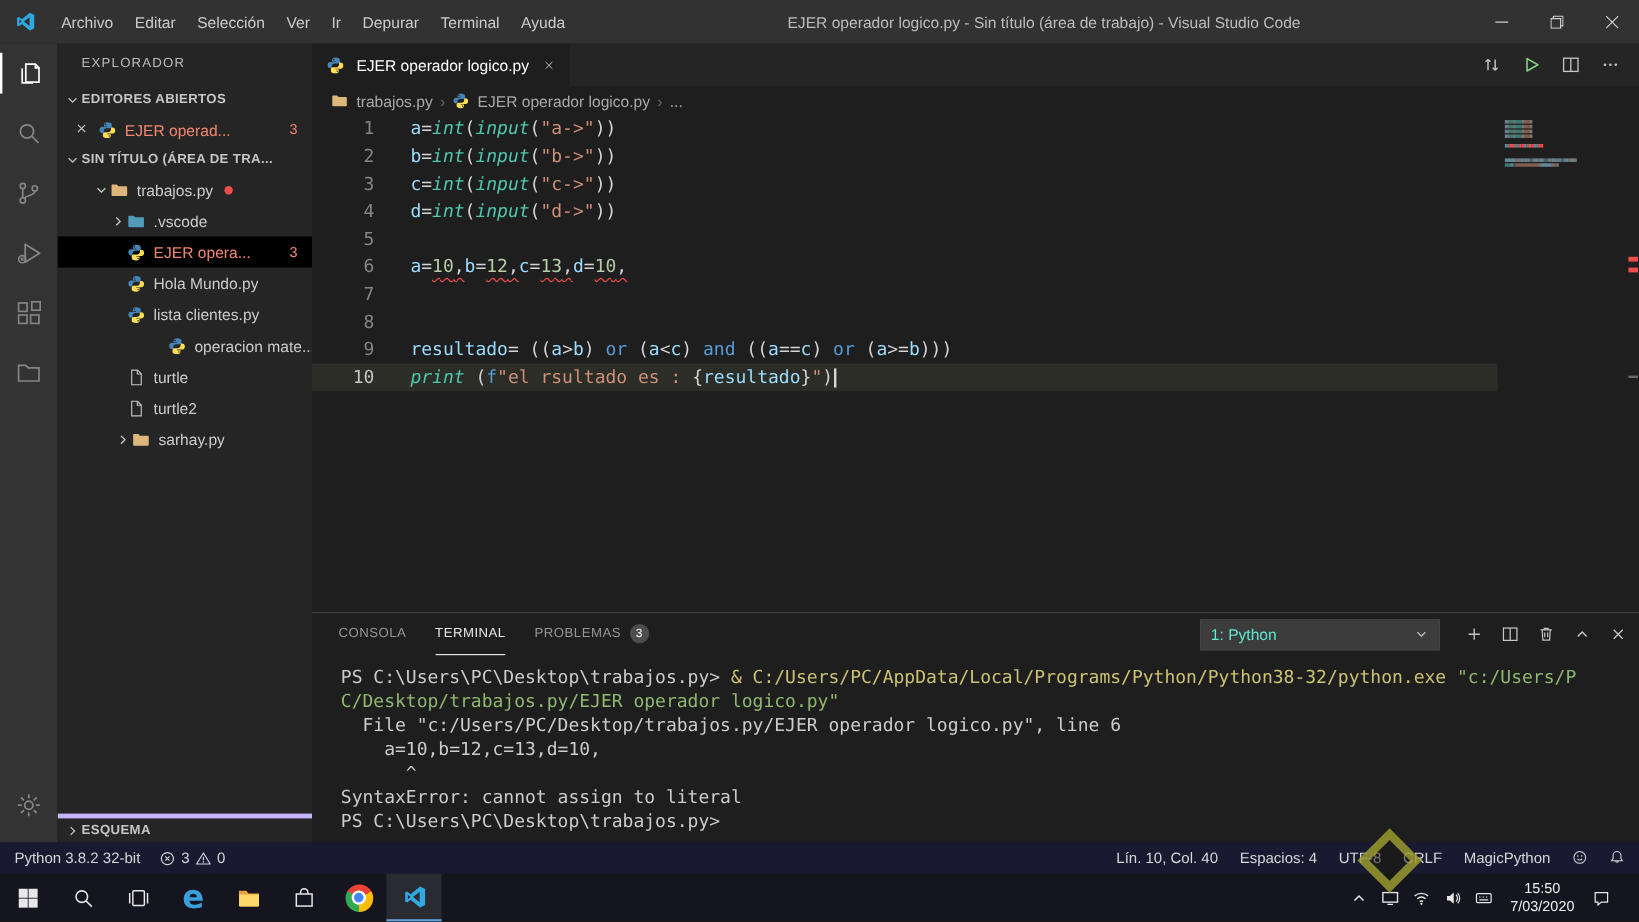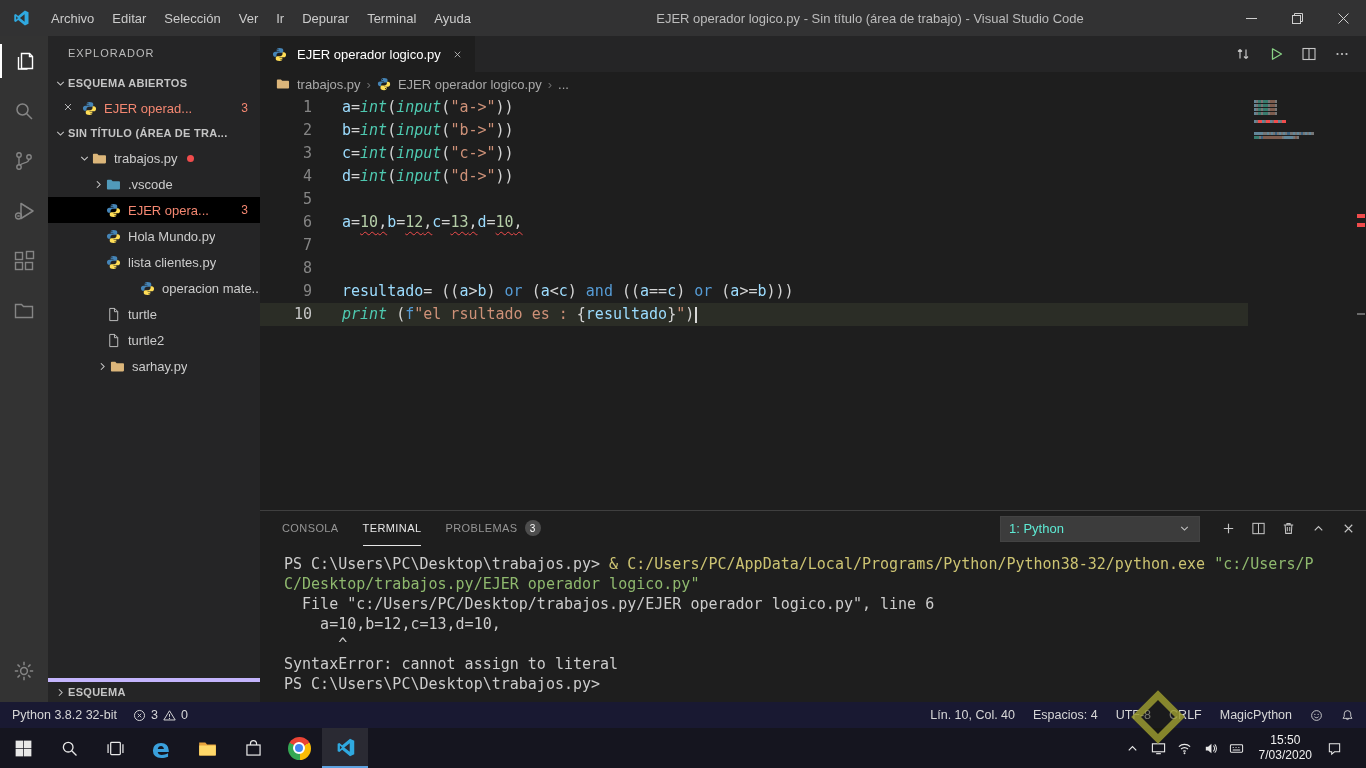--- a/index.html
+++ b/index.html
@@ -99,21 +99,21 @@
   .pctrls{margin-left:auto;display:flex;align-items:center;gap:15px;color:#c5c5c5}
   .pselect{width:200px;height:26px;background:#3c3c3c;border:1px solid #434343;display:flex;align-items:center;padding:0 8px;color:#5eead4;margin-right:6px}
   .pselect .chev{margin-left:auto;color:#c5c5c5}
   .picon svg{width:15px;height:15px}
   .terminal{flex:1;padding:8px 0 0 24px;font-family:"DejaVu Sans Mono","Liberation Mono",monospace;font-size:15px;line-height:20px;white-space:pre;overflow:hidden}
   .tseg.t{color:#cccccc}.tseg.y{color:#ccc372}.tseg.g{color:#8fb96e}
 
   
   .statusbar{flex:0 0 26px;background:#191932;display:flex;align-items:center;padding:0 12px;font-size:12.5px;color:#d7d7d7;position:relative;z-index:6}
   .sb-left{display:flex;gap:16px;align-items:center}
-  .sb-right{margin-left:auto;display:flex;gap:18px;align-items:flex-end}
+  .sb-right{margin-left:auto;display:flex;gap:18px;align-items:flex-start}
   .sb-item{display:flex;align-items:center;gap:5px;white-space:nowrap}
   .sb-item .sic{display:flex;align-items:center}
   .sb-item svg{width:13px;height:13px}
 
   
   .taskbar{flex:0 0 40px;background:#15151f;display:flex;align-items:stretch;color:#e8e8e8;position:relative;z-index:6}
   .tk-buttons{display:flex}
   .tk-btn{width:46px;display:flex;align-items:center;justify-content:center}
   .tk-btn svg{width:21px;height:21px}
   .tk-btn.active{background:rgba(255,255,255,.09);border-bottom:2px solid #5ea2e0}
@@ -230,21 +230,21 @@
     </div>
 
     <div class="sidebar">
       <div class="sb-title">EXPLORADOR</div>
       <div class="sec-header">
         <span class="chev">
             <svg viewBox="0 0 16 16">
               <path d="M4 6l4 4 4-4" fill="none" stroke="currentColor" stroke-width="1.3"></path>
             </svg>
           </span>
-        <span>ESQUEMA ABIERTOS</span>
+        <span>EDITORES ABIERTOS</span>
       </div>
       <div class="oe-row">
         <span class="oe-close">
             <svg viewBox="0 0 16 16">
               <path d="M4 4l8 8M12 4l-8 8" stroke="currentColor" stroke-width="1.2" fill="none"></path>
             </svg>
           </span>
         <span class="ficon">
             <svg viewBox="0 0 32 32">
               <path fill="#4584b6" d="M15.9 2c-4.3 0-5.9 1.9-5.9 4.2V9h6v1H6.8C4.2 10 2 11.9 2 15.5S4.2 21 6.8 21h2.7v-3.4c0-2.9 2.4-5.1 5.1-5.1h5.9c2 0 3.5-1.6 3.5-3.6V6.2C24 3.9 21.2 2 15.9 2zm-3.3 2.3c.7 0 1.3.6 1.3 1.4s-.6 1.3-1.3 1.3-1.3-.6-1.3-1.3.5-1.4 1.3-1.4z"></path>

